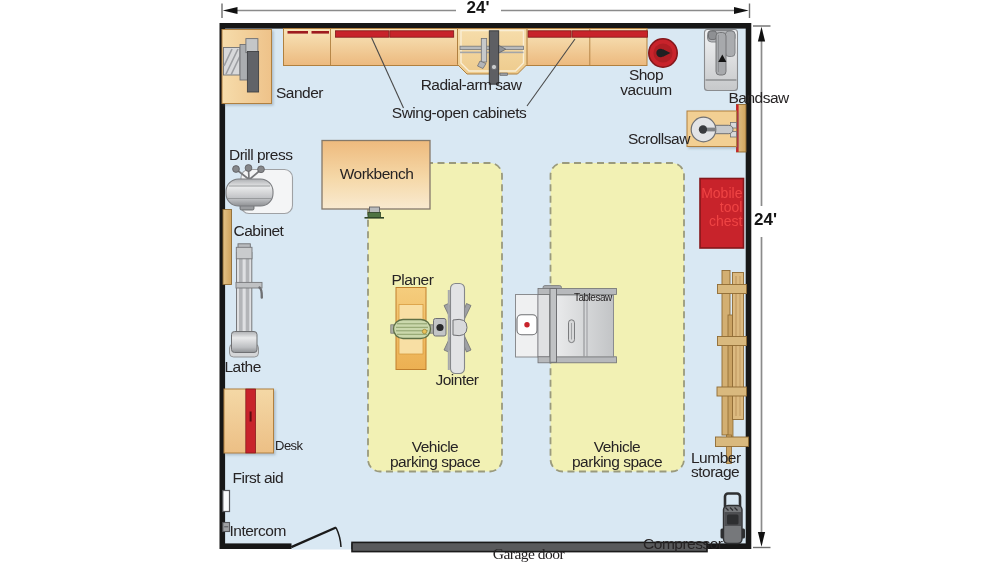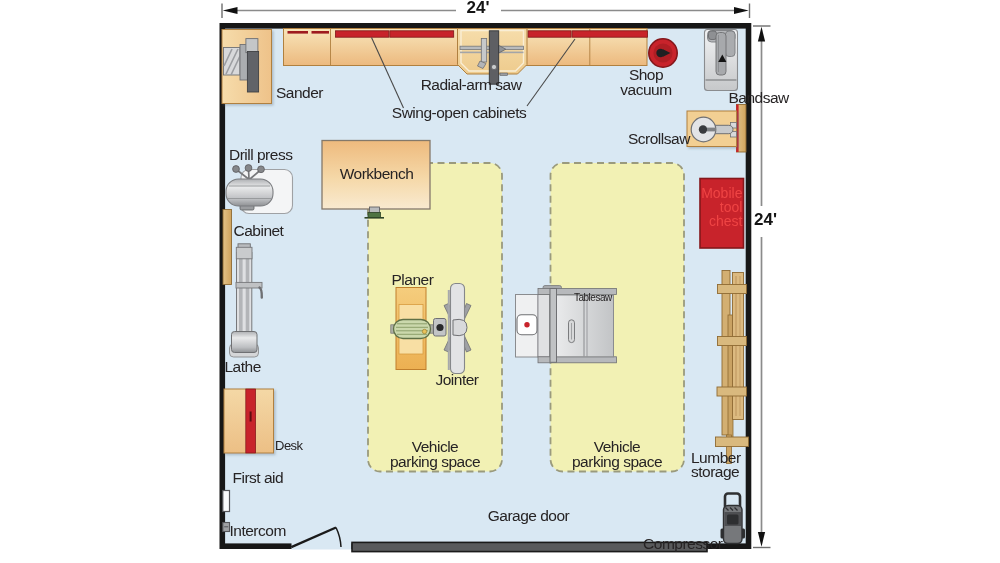--- a/index.html
+++ b/index.html
@@ -330,15 +330,15 @@
 <div class="lbl" style="left:275px;top:439px;font-size:13px;">Desk</div>
 <div class="lbl center" style="left:435px;top:438.5px;line-height:15px;">Vehicle
 parking space</div>
 <div class="lbl center" style="left:617px;top:438.5px;line-height:15px;">Vehicle
 parking space</div>
 <div class="lbl" style="left:232.5px;top:471px;">First aid</div>
 <div class="lbl" style="left:229.5px;top:523.5px;">Intercom</div>
 <div class="lbl" style="left:691px;top:450.5px;line-height:14px;">Lumber
 storage</div>
 <div class="lbl right" style="left:722.5px;top:537px;">Compressor</div>
-<div class="lbl center" style="left:528.5px;top:509px;">Garage door</div>
+<div class="lbl center" style="left:528.5px;top:547px;font-family:Liberation Serif, serif;">Garage door</div>
 
 </div>
 
 </body></html>

